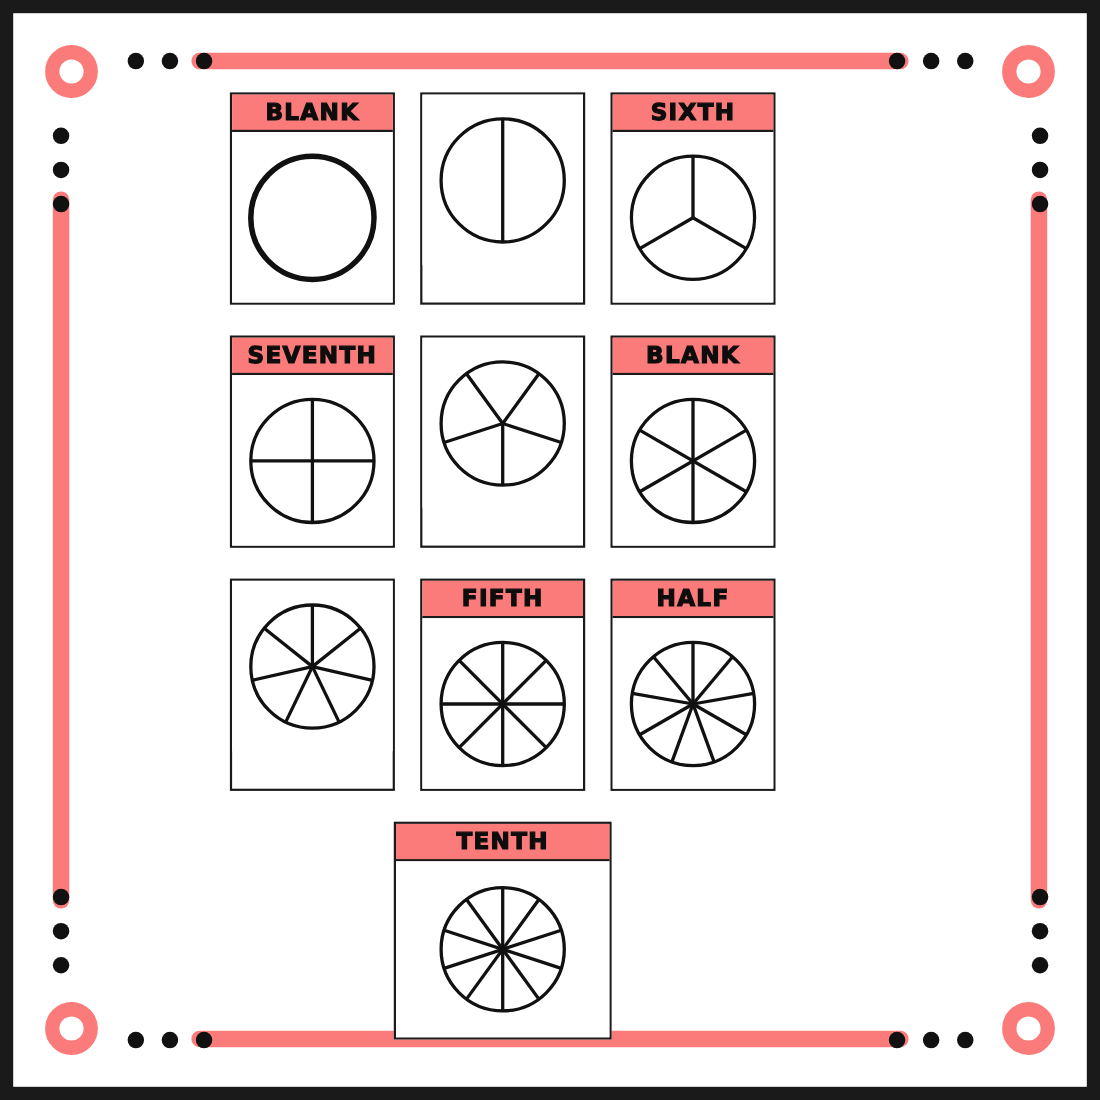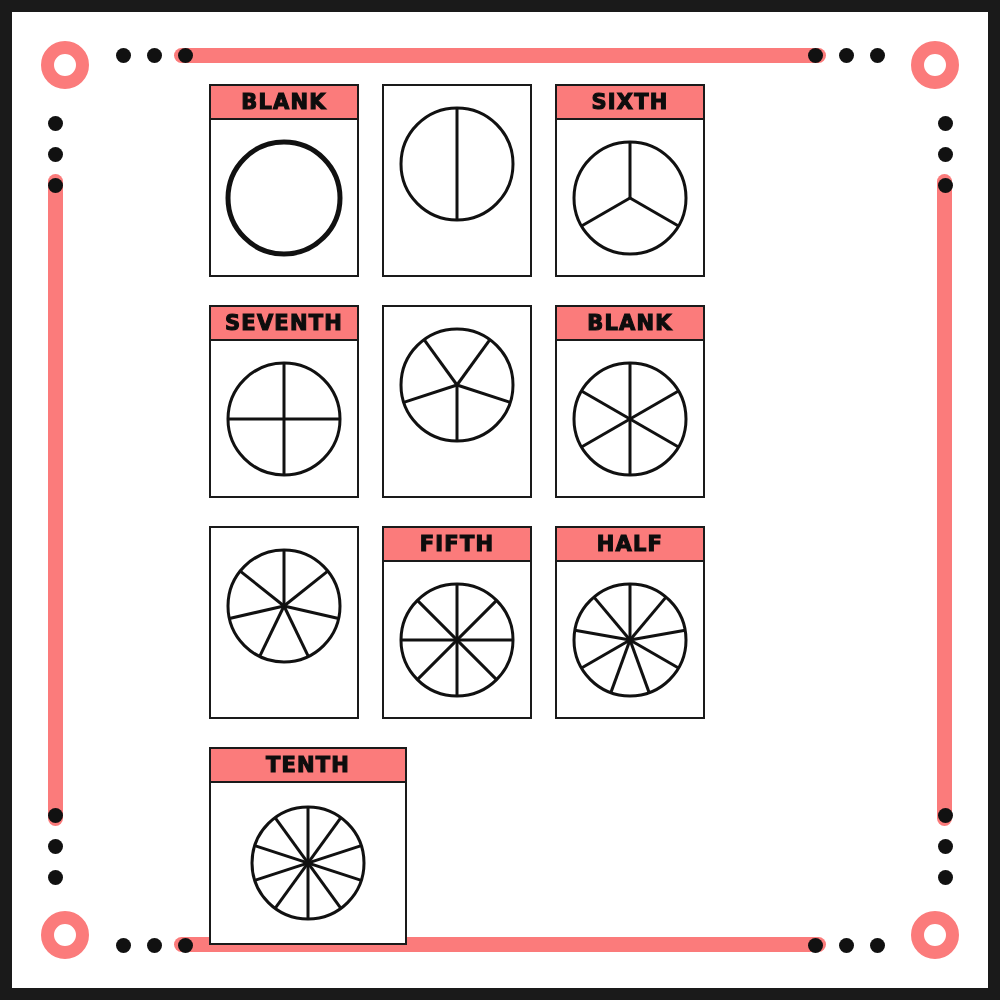--- a/index.html
+++ b/index.html
@@ -74,21 +74,21 @@
     top: 72px;
     width: 524px;
     padding-left: 28px;
   }
 
   .row {
     display: flex;
     gap: 23px;
     margin-bottom: 28px;
   }
-  .row.last { justify-content: flex-start; }
+  .row.last { justify-content: center; }
 
   .card {
     width: 198px;
     background: #ffffff;
     border: 2px solid #1a1a1a;
   }
 
   .card-header {
     background: var(--accent);
     border-bottom: 2px solid #1a1a1a;

